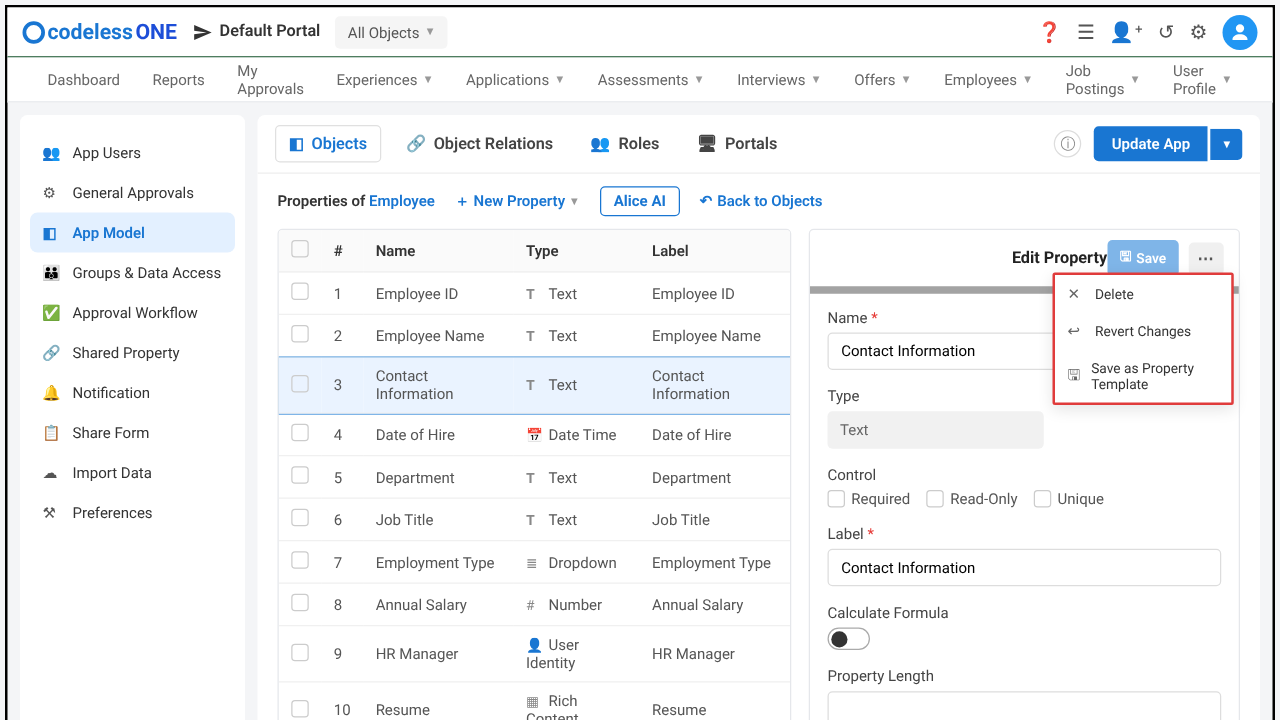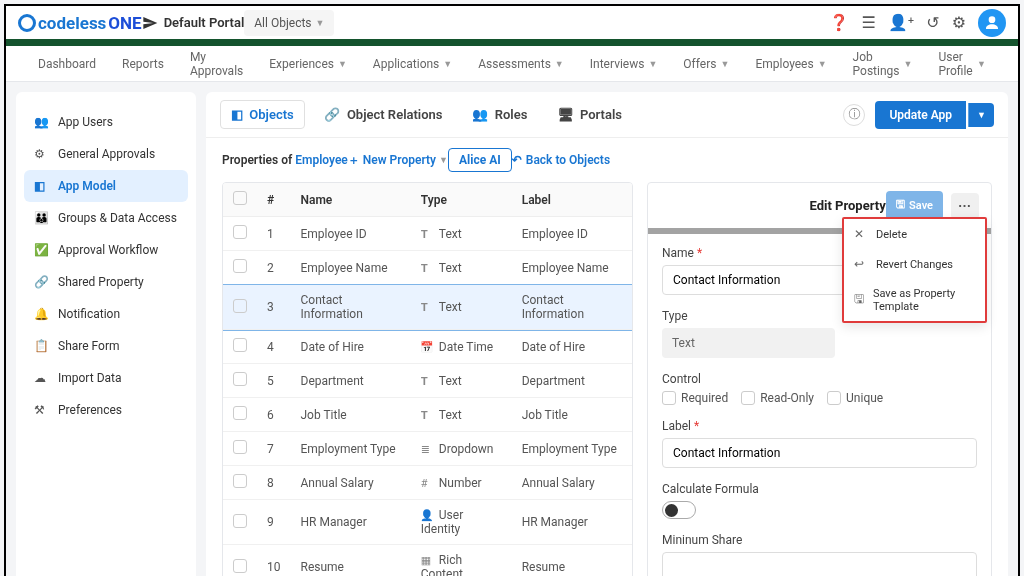--- a/index.html
+++ b/index.html
@@ -1,17 +1,17 @@
 <!DOCTYPE html>
 <html><head>
 <meta charset="utf-8">
 <style>
 *{margin:0;padding:0;box-sizing:border-box;font-family:-apple-system,BlinkMacSystemFont,"Segoe UI",Roboto,sans-serif}
 body{background:#f4f5f7;font-size:13px;color:#333}
-.topbar{height:40px;background:#fff;display:flex;align-items:center;padding:0 12px;border-bottom:7px solid #14532d;}
+.topbar{height:40px;background:#fff;display:flex;align-items:center;padding:0 12px;border-bottom:1px solid #14532d;gap:12px}
 .logo{font-weight:700;font-size:17px;color:#1976d2;display:flex;align-items:center;gap:2px}
 .logo-circle{width:18px;height:18px;border-radius:50%;border:3px solid #1976d2;position:relative;display:inline-block}
 .logo-gray{color:#1d4ed8}
 .portal-btn{display:flex;align-items:center;gap:6px;font-weight:600;color:#333}
 .portal-btn svg{width:16px;height:16px}
 .objects-select{background:#f5f5f5;padding:6px 10px;border-radius:4px;font-size:12px;color:#555;cursor:pointer;display:flex;align-items:center;gap:4px}
 .search-box{flex:1;max-width:240px;position:relative}
 .search-box input{width:100%;padding:6px 28px 6px 10px;border:1px solid #eee;border-radius:4px;background:#fafafa;font-size:12px}
 .search-box .sicon{position:absolute;right:8px;top:50%;transform:translateY(-50%);color:#999}
 .top-icons{margin-left:auto;display:flex;align-items:center;gap:12px;color:#555}
@@ -28,21 +28,21 @@
 .sidebar .item.active{background:#e3f0ff;color:#1976d2;font-weight:600}
 .sidebar .item.active .icon{color:#1976d2}
 .content{flex:1;background:#fff;border-radius:6px;display:flex;flex-direction:column;overflow:hidden}
 .tabsrow{display:flex;align-items:center;padding:8px 14px;border-bottom:1px solid #eee;gap:14px}
 .tab{display:flex;align-items:center;gap:6px;padding:6px 10px;font-size:13px;font-weight:600;color:#444;cursor:pointer;border-radius:4px}
 .tab.active{color:#1976d2;border:1px solid #e0e0e0}
 .update-btn{margin-left:auto;display:flex;align-items:center;gap:2px}
 .info-circle{width:22px;height:22px;border:1px solid #ddd;border-radius:50%;display:flex;align-items:center;justify-content:center;color:#888;margin-right:8px;font-size:12px}
 .btn-primary{background:#1976d2;color:#fff;padding:7px 14px;border-radius:4px 0 0 4px;font-size:12px;font-weight:600;cursor:pointer}
 .btn-primary-drop{background:#1976d2;color:#fff;padding:7px 8px;border-radius:0 4px 4px 0;border-left:1px solid rgba(255,255,255,.3);cursor:pointer;font-size:9px}
-.subhead{display:flex;align-items:center;padding:10px 16px;gap:0;font-size:12px}
+.subhead{display:flex;align-items:center;padding:10px 16px;gap:16px;font-size:12px}
 .subhead .pof{color:#333;font-weight:600}
 .subhead .emp{color:#1976d2;font-weight:600}
 .newprop{color:#1976d2;font-weight:600;cursor:pointer;display:flex;align-items:center;gap:3px}
 .alice{border:1px solid #1976d2;color:#1976d2;padding:4px 10px;border-radius:4px;font-weight:700;cursor:pointer}
 .back{color:#1976d2;font-weight:600;display:flex;align-items:center;gap:4px;cursor:pointer}
 .body{display:flex;padding:0 16px 16px;gap:14px;align-items:flex-start}
 .table{flex:1;border:1px solid #e5e7eb;border-radius:4px;overflow:hidden}
 .table table{width:100%;border-collapse:collapse;font-size:12px}
 .table th{text-align:left;padding:8px 10px;background:#fafafa;font-weight:600;color:#333;border-bottom:1px solid #eee}
 .table td{padding:8px 10px;color:#555;border-bottom:1px solid #f0f0f0}
@@ -333,21 +333,21 @@
           </div>
           <div class="fld">
             <label><span>Label</span> <span class="req">*</span></label>
             <input type="text" value="Contact Information" style="">
           </div>
           <div class="fld">
             <label>Calculate Formula</label>
             <div class="toggle"></div>
           </div>
           <div class="fld">
-            <label>Mininum Share</label>
+            <label>Property Length</label>
             <input type="text" style="">
           </div>
 
         </div>
       </div>
     </div>
   </div>
 </div>
 </div>
 

